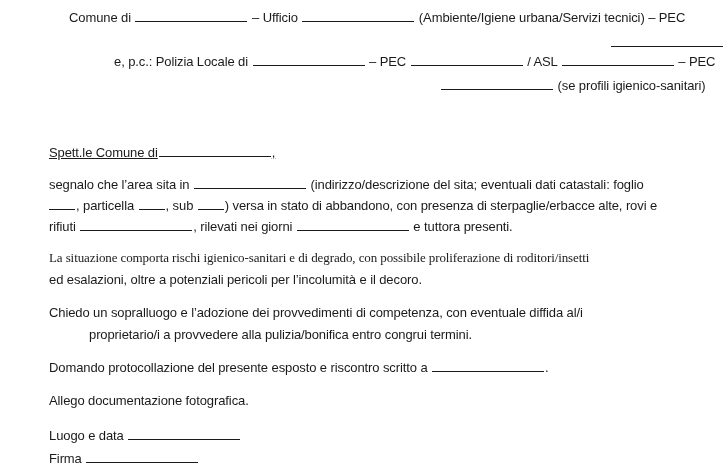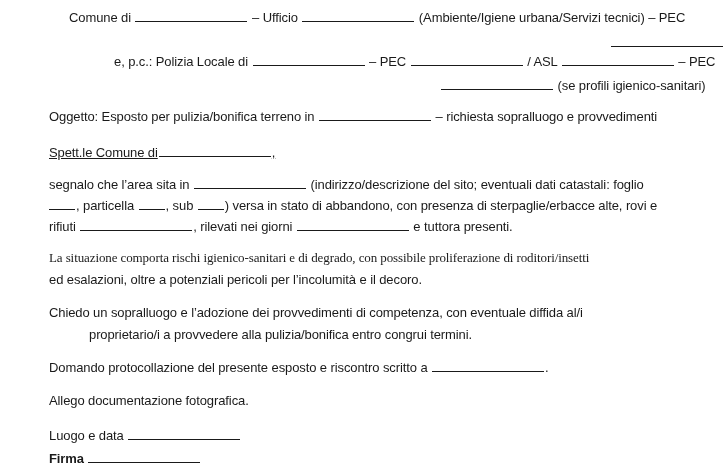--- a/index.html
+++ b/index.html
@@ -63,34 +63,29 @@
     <span>/ ASL</span>
     <span class="blank w15"></span>
     <span>– PEC</span>
   </div>
 
   <div class="line" style="left:428px; top:77px;">
     <span class="blank w15"></span>
     <span>(se profili igienico-sanitari)</span>
   </div>
 
-  <div class="line" style="left:37px; top:108px;">
-    <span>Oggetto: Esposto per pulizia/bonifica terreno in</span>
-    <span class="blank w15"></span>
-    <span>– richiesta sopralluogo e provvedimenti</span>
-  </div>
 
   <div class="line" style="left:37px; top:144px;text-decoration:underline;">
     <span>Spett.le Comune di</span><span class="blank w15"></span><span>,</span>
   </div>
 
   <div class="line" style="left:37px; top:176px;">
     <span>segnalo che l’area sita in</span>
     <span class="blank w15"></span>
-    <span>(indirizzo/descrizione del sito; eventuali dati catastali: foglio</span>
+    <span>(indirizzo/descrizione del sita; eventuali dati catastali: foglio</span>
   </div>
   <div class="line" style="left:37px; top:197px;">
     <span class="blank w4" style="margin-left:0;"></span><span>, particella</span>
     <span class="blank w4"></span><span>, sub</span>
     <span class="blank w4"></span><span>) versa in stato di abbandono, con presenza di sterpaglie/erbacce alte, rovi e</span>
   </div>
   <div class="line" style="left:37px; top:218px;">
     <span>rifiuti</span>
     <span class="blank w15"></span><span>, rilevati nei giorni</span>
     <span class="blank w15"></span>
@@ -117,18 +112,18 @@
   </div>
 
   <div class="line" style="left:37px; top:427px;">
     <span>Luogo e data</span>
     <span class="blank w15"></span>
   </div>
 
   <div class="line" style="left:37px; top:393px;">
     <span>Allego documentazione fotografica.</span>
   </div>
-  <div class="line" style="left:37px; top:450px;font-weight:bold;">
+  <div class="line" style="left:37px; top:450px;">
     <span>Firma</span>
     <span class="blank w15"></span>
   </div>
 
 </div>
 
 </body></html>

